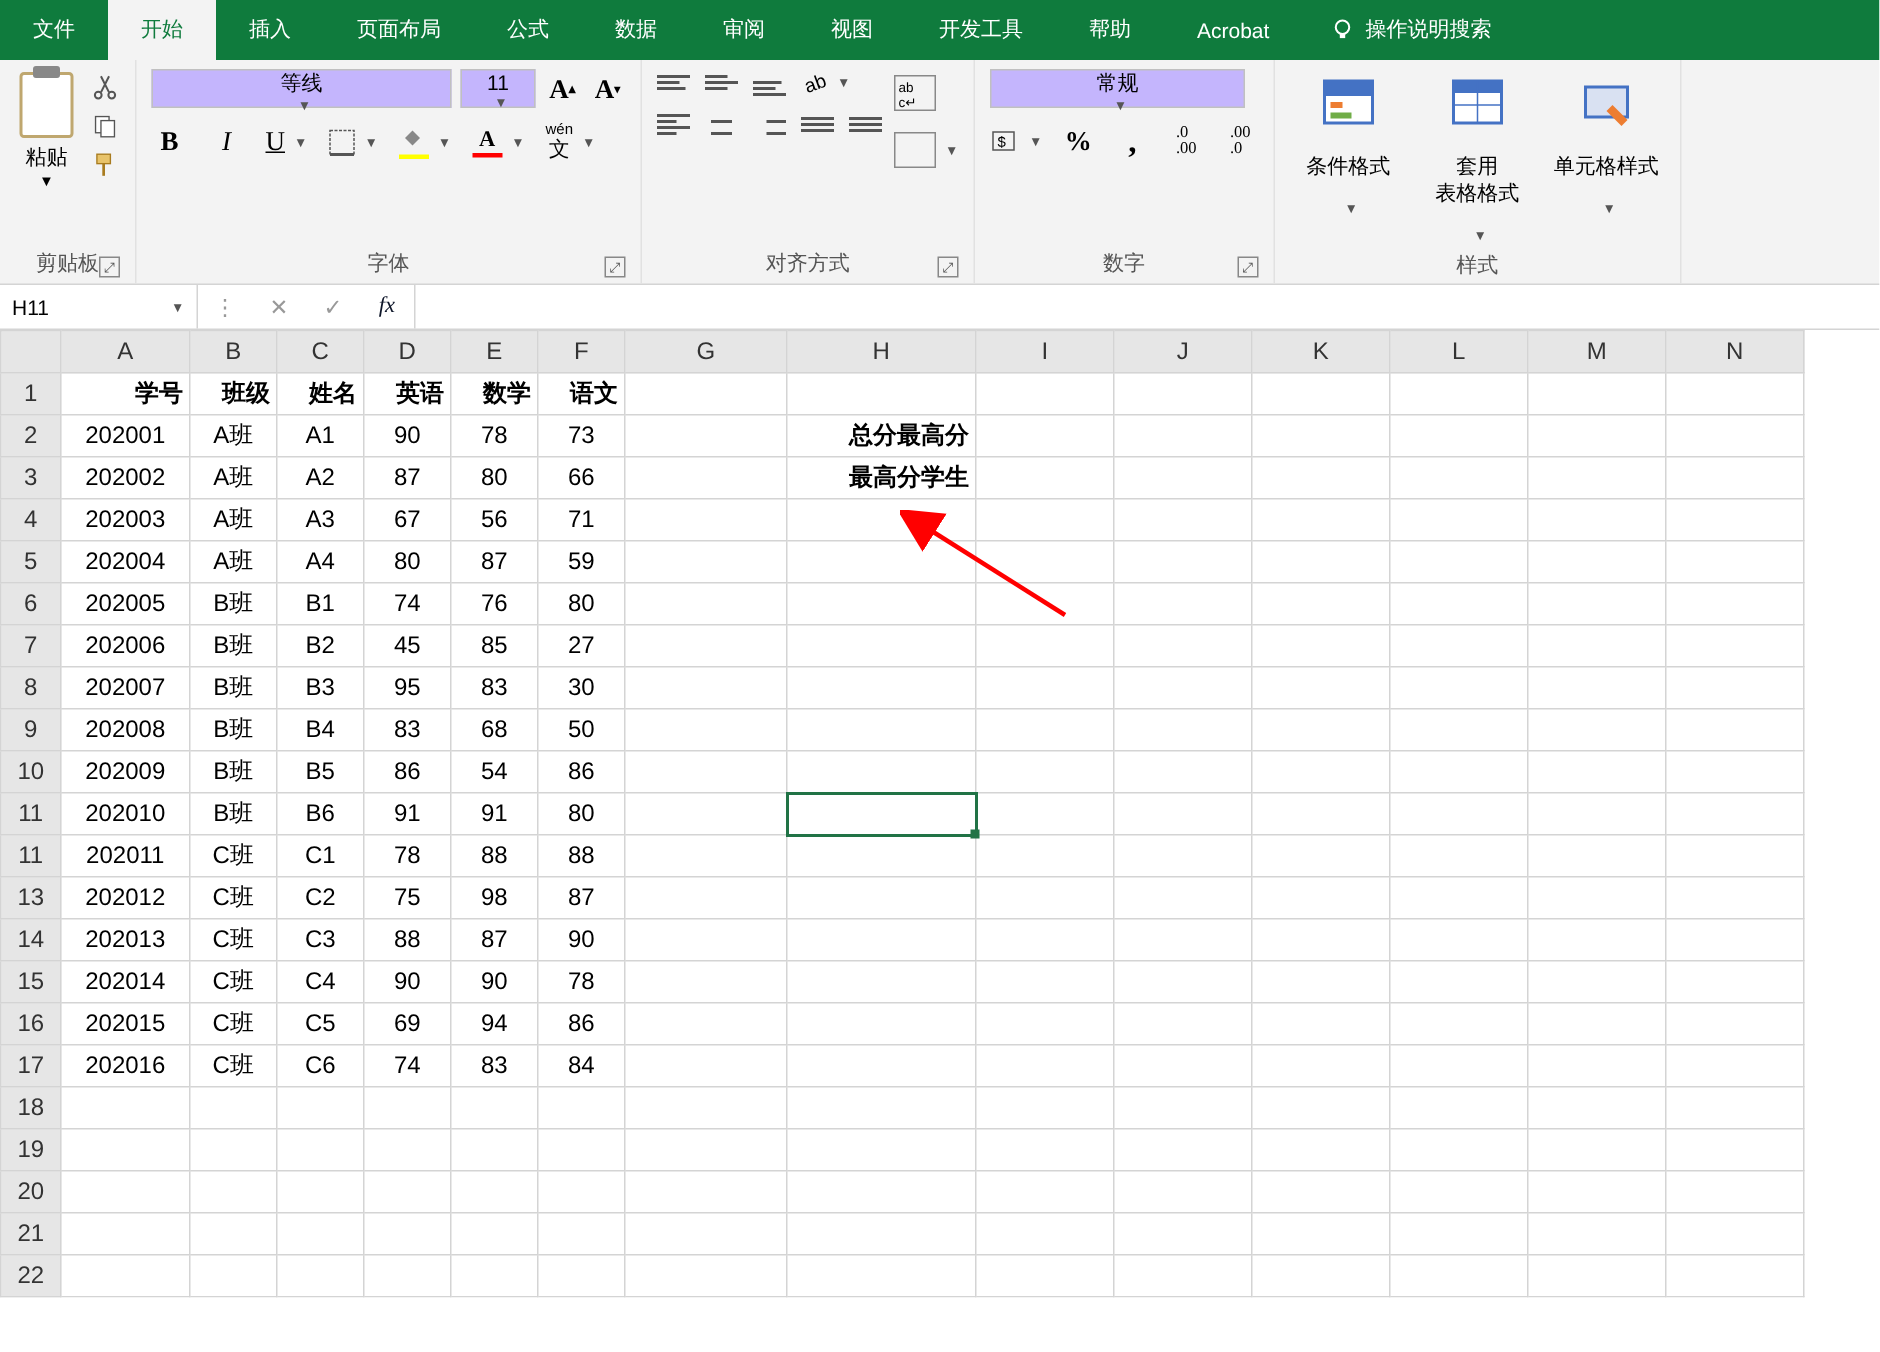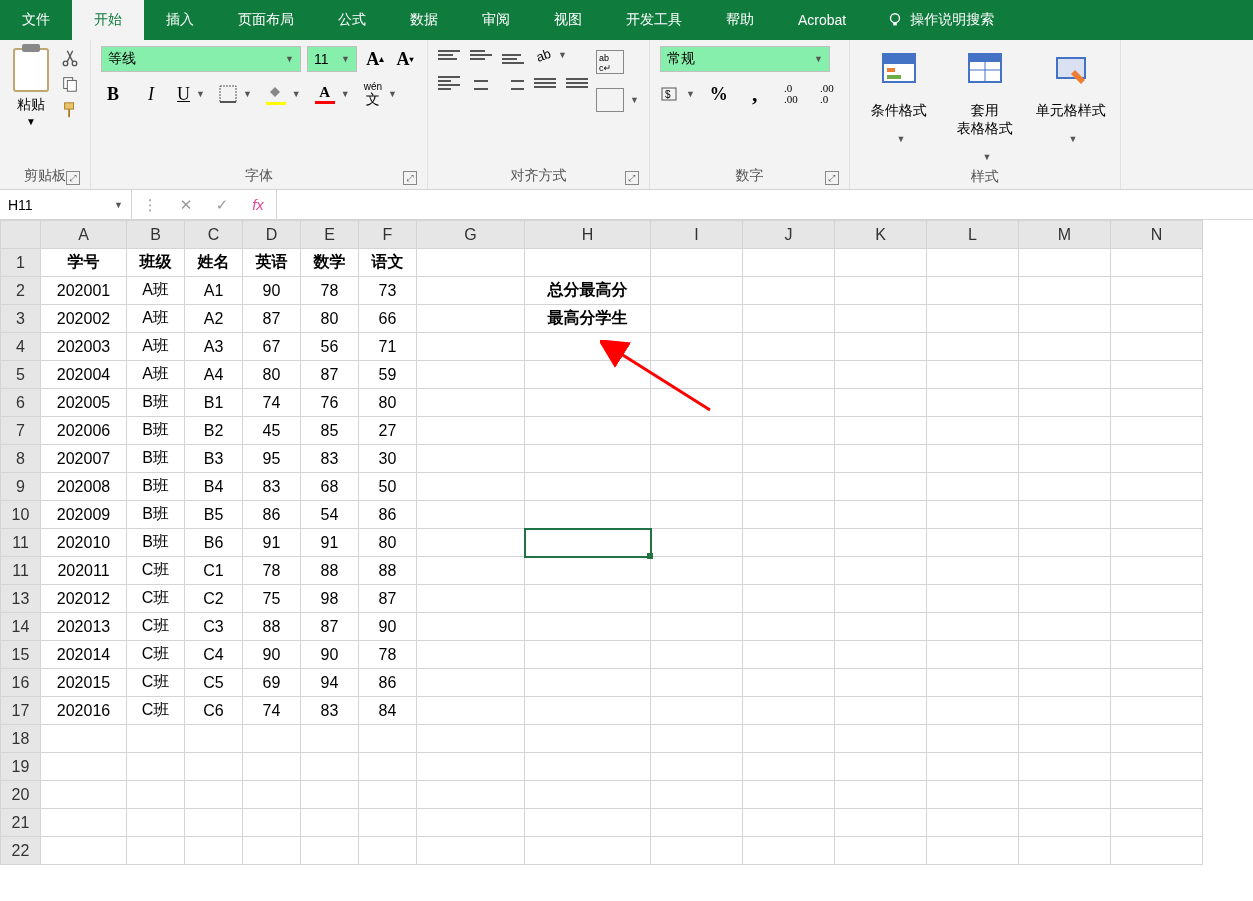--- a/index.html
+++ b/index.html
@@ -24,21 +24,21 @@
 .paste-icon { width: 42px; height: 48px; position: relative; }
 .clip-board { width: 36px; height: 44px; background: #fff; border: 2px solid #bfa76f; border-radius: 3px; position: absolute; left: 3px; top: 2px; }
 .clip-top { width: 18px; height: 8px; background: #888; border-radius: 2px; position: absolute; left: 12px; top: -2px; }
 .paste-label { font-size: 14px; }
 .paste-dd { font-size: 10px; }
 .mini-col { display: flex; flex-direction: column; gap: 6px; padding-top: 2px; }
 .mini-icon { width: 20px; height: 20px; display: flex; align-items: center; justify-content: center; cursor: pointer; }
 
 
 .font-row { display: flex; gap: 6px; align-items: center; }
-.combo { background: #86efac; border: 1px solid #c0c0c0; height: 26px; display: flex; align-items: center; padding: 0 6px; font-size: 14px; justify-content: space-between; cursor: pointer; }
+.combo { background: #c4b5fd; border: 1px solid #c0c0c0; height: 26px; display: flex; align-items: center; padding: 0 6px; font-size: 14px; justify-content: space-between; cursor: pointer; flex-direction: column; }
 .font-name { width: 200px; }
 .font-size { width: 50px; }
 .dd-arrow { font-size: 9px; color: #555; margin-left: 4px; }
 .aa-big { font-size: 20px; font-weight: bold; }
 .aa-small { font-size: 13px; font-weight: bold; }
 .font-row2 { display: flex; gap: 14px; align-items: center; margin-top: 10px; }
 .fmt-btn { width: 24px; height: 24px; display: flex; align-items: center; justify-content: center; font-size: 18px; cursor: pointer; font-family: "Times New Roman", serif; }
 .split-btn { display: flex; align-items: center; gap: 2px; cursor: pointer; }
 .color-bar { width: 20px; height: 3px; }
 
@@ -56,32 +56,32 @@
 
 
 .big-btn { display: flex; flex-direction: column; align-items: center; gap: 15px; width: 78px; cursor: pointer; font-size: 14px; text-align: center; line-height: 1.3; }
 .big-ic { width: 40px; height: 36px; }
 
 
 .fbar { height: 30px; border-bottom: 1px solid #d4d4d4; display: flex; align-items: stretch; background: #fff; }
 .namebox { width: 132px; border-right: 1px solid #d4d4d4; display: flex; align-items: center; padding: 0 8px; font-size: 14px; justify-content: space-between; }
 .fb-btns { display: flex; align-items: center; border-right: 1px solid #d4d4d4; }
 .fb-btn { width: 36px; display: flex; align-items: center; justify-content: center; color: #999; cursor: pointer; font-size: 15px; }
-.fb-btn.fx { font-style: italic; font-family: Liberation Sans, sans-serif; color: #ec4899; }
+.fb-btn.fx { font-style: italic; font-family: Liberation Serif, serif; color: #0f172a; }
 .fb-input { flex: 1; padding: 0 8px; display: flex; align-items: center; font-size: 14px; }
 
 
 .grid-wrap { position: relative; }
 .grid { border-collapse: collapse; table-layout: fixed; }
 .grid th, .grid td { border: 1px solid #d4d4d4; font-size: 16px; height: 28px; font-weight: normal; }
 .grid .colh { background: #e6e6e6; text-align: center; color: #333; cursor: pointer; }
 .grid .rowh { background: #e6e6e6; text-align: center; width: 40px; color: #333; cursor: pointer; }
 .grid .corner { background: #e6e6e6; width: 40px; }
 .grid td.cell { background: #fff; text-align: center; padding: 0 4px; }
-.grid td.bold { font-weight: bold; }
+.grid td.bold { font-weight: bold; text-align: right; }
 .grid .col-A { width: 86px; }
 .grid .col-B, .grid .col-C, .grid .col-D, .grid .col-E, .grid .col-F { width: 58px; }
 .grid .col-G { width: 108px; }
 .grid .col-H { width: 126px; }
 .grid .col-I, .grid .col-J, .grid .col-K, .grid .col-L, .grid .col-M, .grid .col-N { width: 92px; }
 .sel-cell { outline: 2px solid #217346; outline-offset: -1px; position: relative; }
 .sel-handle { position: absolute; right: -3px; bottom: -3px; width: 6px; height: 6px; background: #217346; }
 
 
 .arrow-svg { position: absolute; pointer-events: none; }

